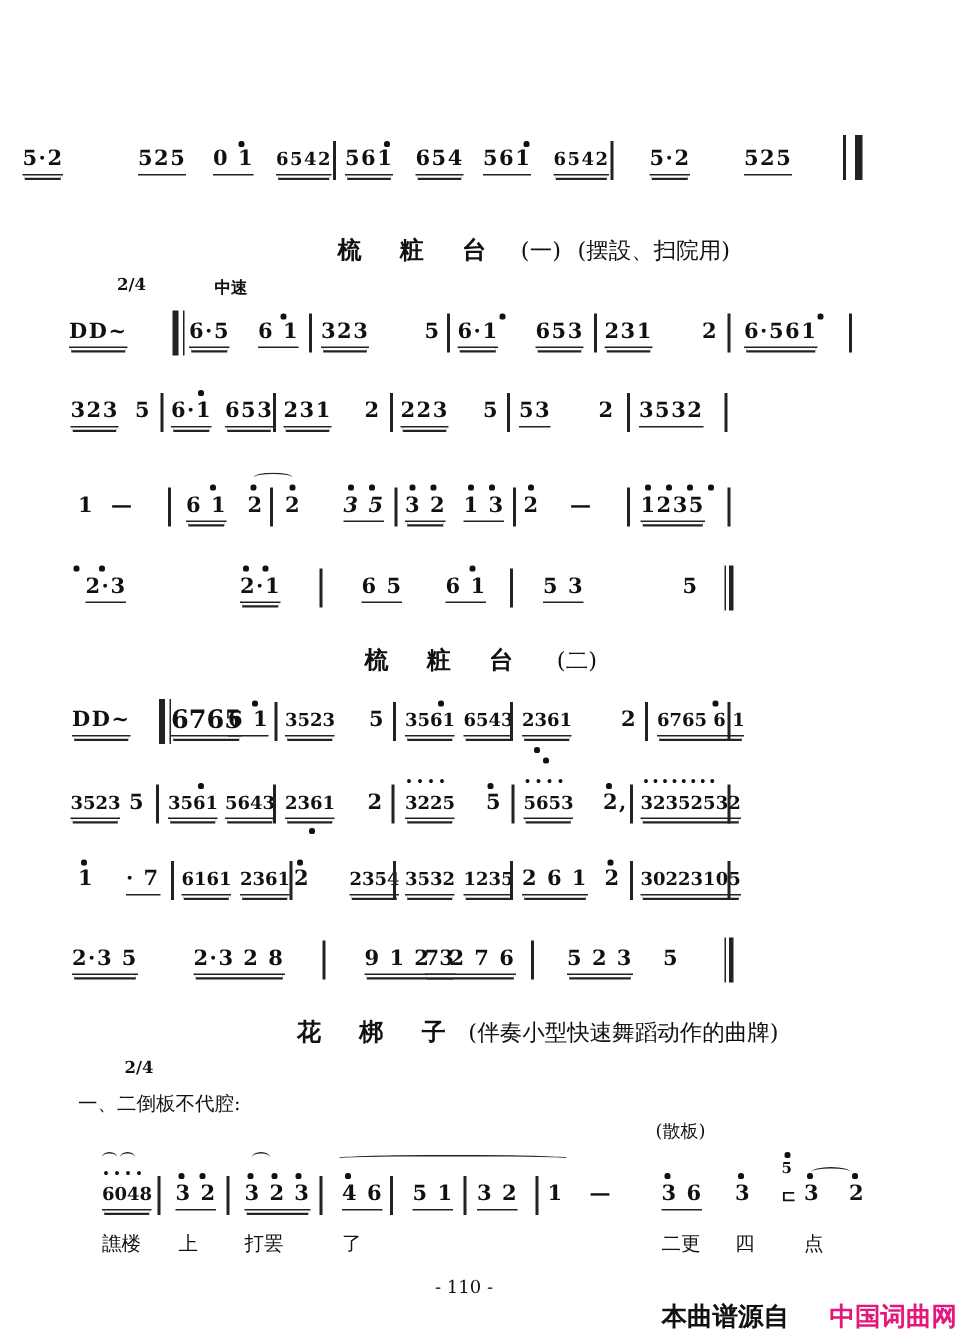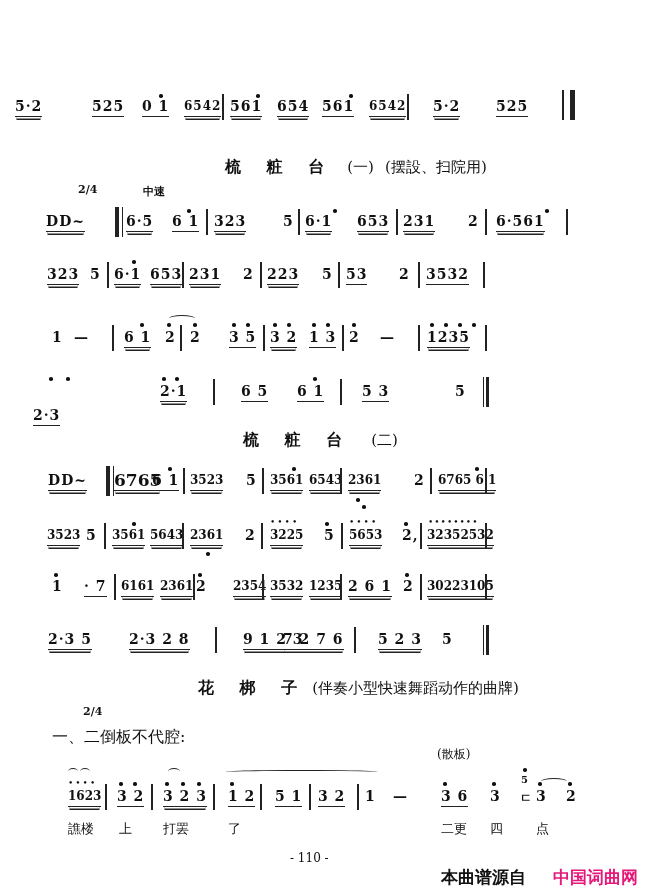--- a/index.html
+++ b/index.html
@@ -101,21 +101,21 @@
   <span class="grp" style="left:74px;">—</span>
   <span class="bar" style="left:112px;top:-4px;"></span>
   <span class="grp u2" style="left:124px;">6 1</span>
   <span class="dot" style="left:140px;top:-6px;"></span>
   <span class="grp" style="left:165px;">2</span>
   <span class="dot" style="left:167px;top:-6px;"></span>
   <span class="slur" style="left:169px;top:-14px;width:26px;"></span>
   <span class="bar" style="left:180px;top:-4px;"></span>
   <span class="grp" style="left:190px;">2</span>
   <span class="dot" style="left:193px;top:-6px;"></span>
-  <span class="grp u1" style="left:229px;">3 5</span>
+  <span class="grp u1" style="left:229px;font-style:italic;">3 5</span>
   <span class="dot" style="left:232px;top:-6px;"></span>
   <span class="dot" style="left:246px;top:-6px;"></span>
   <span class="bar" style="left:263px;top:-4px;"></span>
   <span class="grp u2" style="left:270px;">3 2</span>
   <span class="dot" style="left:273px;top:-6px;"></span>
   <span class="dot" style="left:287px;top:-6px;"></span>
   <span class="grp u1" style="left:309px;">1 3</span>
   <span class="dot" style="left:312px;top:-6px;"></span>
   <span class="dot" style="left:326px;top:-6px;"></span>
   <span class="bar" style="left:342px;top:-4px;"></span>
@@ -125,21 +125,21 @@
   <span class="bar" style="left:418px;top:-4px;"></span>
   <span class="grp u2" style="left:427px;">1235</span>
   <span class="dot" style="left:430px;top:-6px;"></span>
   <span class="dot" style="left:444px;top:-6px;"></span>
   <span class="dot" style="left:458px;top:-6px;"></span>
   <span class="dot" style="left:472px;top:-6px;"></span>
   <span class="bar" style="left:485px;top:-4px;"></span>
 </div>
 
 <div class="row" style="top:383px;">
-  <span class="grp u1" style="left:33px;margin-top:24px;">2·3</span>
+  <span class="grp u1" style="left:57px;">2·3</span>
   <span class="dot" style="left:49px;top:-6px;"></span>
   <span class="dot" style="left:66px;top:-6px;"></span>
   <span class="grp u2" style="left:160px;">2·1</span>
   <span class="dot" style="left:162px;top:-6px;"></span>
   <span class="dot" style="left:175px;top:-6px;"></span>
   <span class="bar" style="left:213px;top:-4px;"></span>
   <span class="grp u1" style="left:241px;">6 5</span>
   <span class="grp u1" style="left:297px;">6 1</span>
   <span class="dot" style="left:313px;top:-6px;"></span>
   <span class="bar" style="left:340px;top:-4px;"></span>
@@ -237,41 +237,41 @@
   <span class="grp u2" style="left:378px;">5 2 3</span>
   <span class="grp" style="left:442px;">5</span>
   <span class="dbl" style="left:483px;top:-6px;width:2px;border-left-width:1.5px;border-right-width:3px;"></span>
 </div>
 
 <div class="abs" style="left:198px;top:678px;">
   <span class="title">花 梆 子</span>
   <span class="sub" style="margin-left:0;">(伴奏小型快速舞蹈动作的曲牌)</span>
 </div>
 <div class="abs meta" style="left:83px;top:705px;">2/4</div>
-<div class="abs" style="left:52px;top:727px;font-size:16px;">一、二倒板不代腔:</div>
+<div class="abs" style="left:52px;top:727px;font-size:13px;">一、二倒板不代腔:</div>
 <div class="abs" style="left:437px;top:746px;font-size:12px;">(散板)</div>
 
 <div class="row" style="top:788px;">
   <span class="slur" style="left:68px;top:-20px;width:10px;"></span>
   <span class="slur" style="left:80px;top:-20px;width:10px;"></span>
-  <span class="grp u2" style="left:68px;font-size:12px;letter-spacing:0;">1623</span>
+  <span class="grp u2" style="left:68px;font-size:12px;letter-spacing:0;">6048</span>
   <span class="abs" style="left:68px;top:-10px;font-size:9px;letter-spacing:2px;">••••</span>
   <span class="bar" style="left:105px;top:-4px;"></span>
   <span class="grp u1" style="left:117px;">3 2</span>
   <span class="dot" style="left:119px;top:-6px;"></span>
   <span class="dot" style="left:133px;top:-6px;"></span>
   <span class="bar" style="left:151px;top:-4px;"></span>
   <span class="slur" style="left:168px;top:-20px;width:12px;"></span>
   <span class="grp u2" style="left:163px;">3 2 3</span>
   <span class="dot" style="left:165px;top:-6px;"></span>
   <span class="dot" style="left:181px;top:-6px;"></span>
   <span class="dot" style="left:197px;top:-6px;"></span>
   <span class="bar" style="left:213px;top:-4px;"></span>
   <span class="slur" style="left:226px;top:-18px;width:152px;height:4px;border-radius:40% 40% 0 0;"></span>
-  <span class="grp u1" style="left:228px;">1 2</span>
+  <span class="grp u1" style="left:228px;">4 6</span>
   <span class="dot" style="left:230px;top:-6px;"></span>
   <span class="bar" style="left:260px;top:-4px;"></span>
   <span class="grp u1" style="left:275px;">5 1</span>
   <span class="bar" style="left:309px;top:-4px;"></span>
   <span class="grp u1" style="left:318px;">3 2</span>
   <span class="bar" style="left:357px;top:-4px;"></span>
   <span class="grp" style="left:365px;">1</span>
   <span class="grp" style="left:393px;">—</span>
   <span class="grp u1" style="left:441px;">3 6</span>
   <span class="dot" style="left:443px;top:-6px;"></span>

